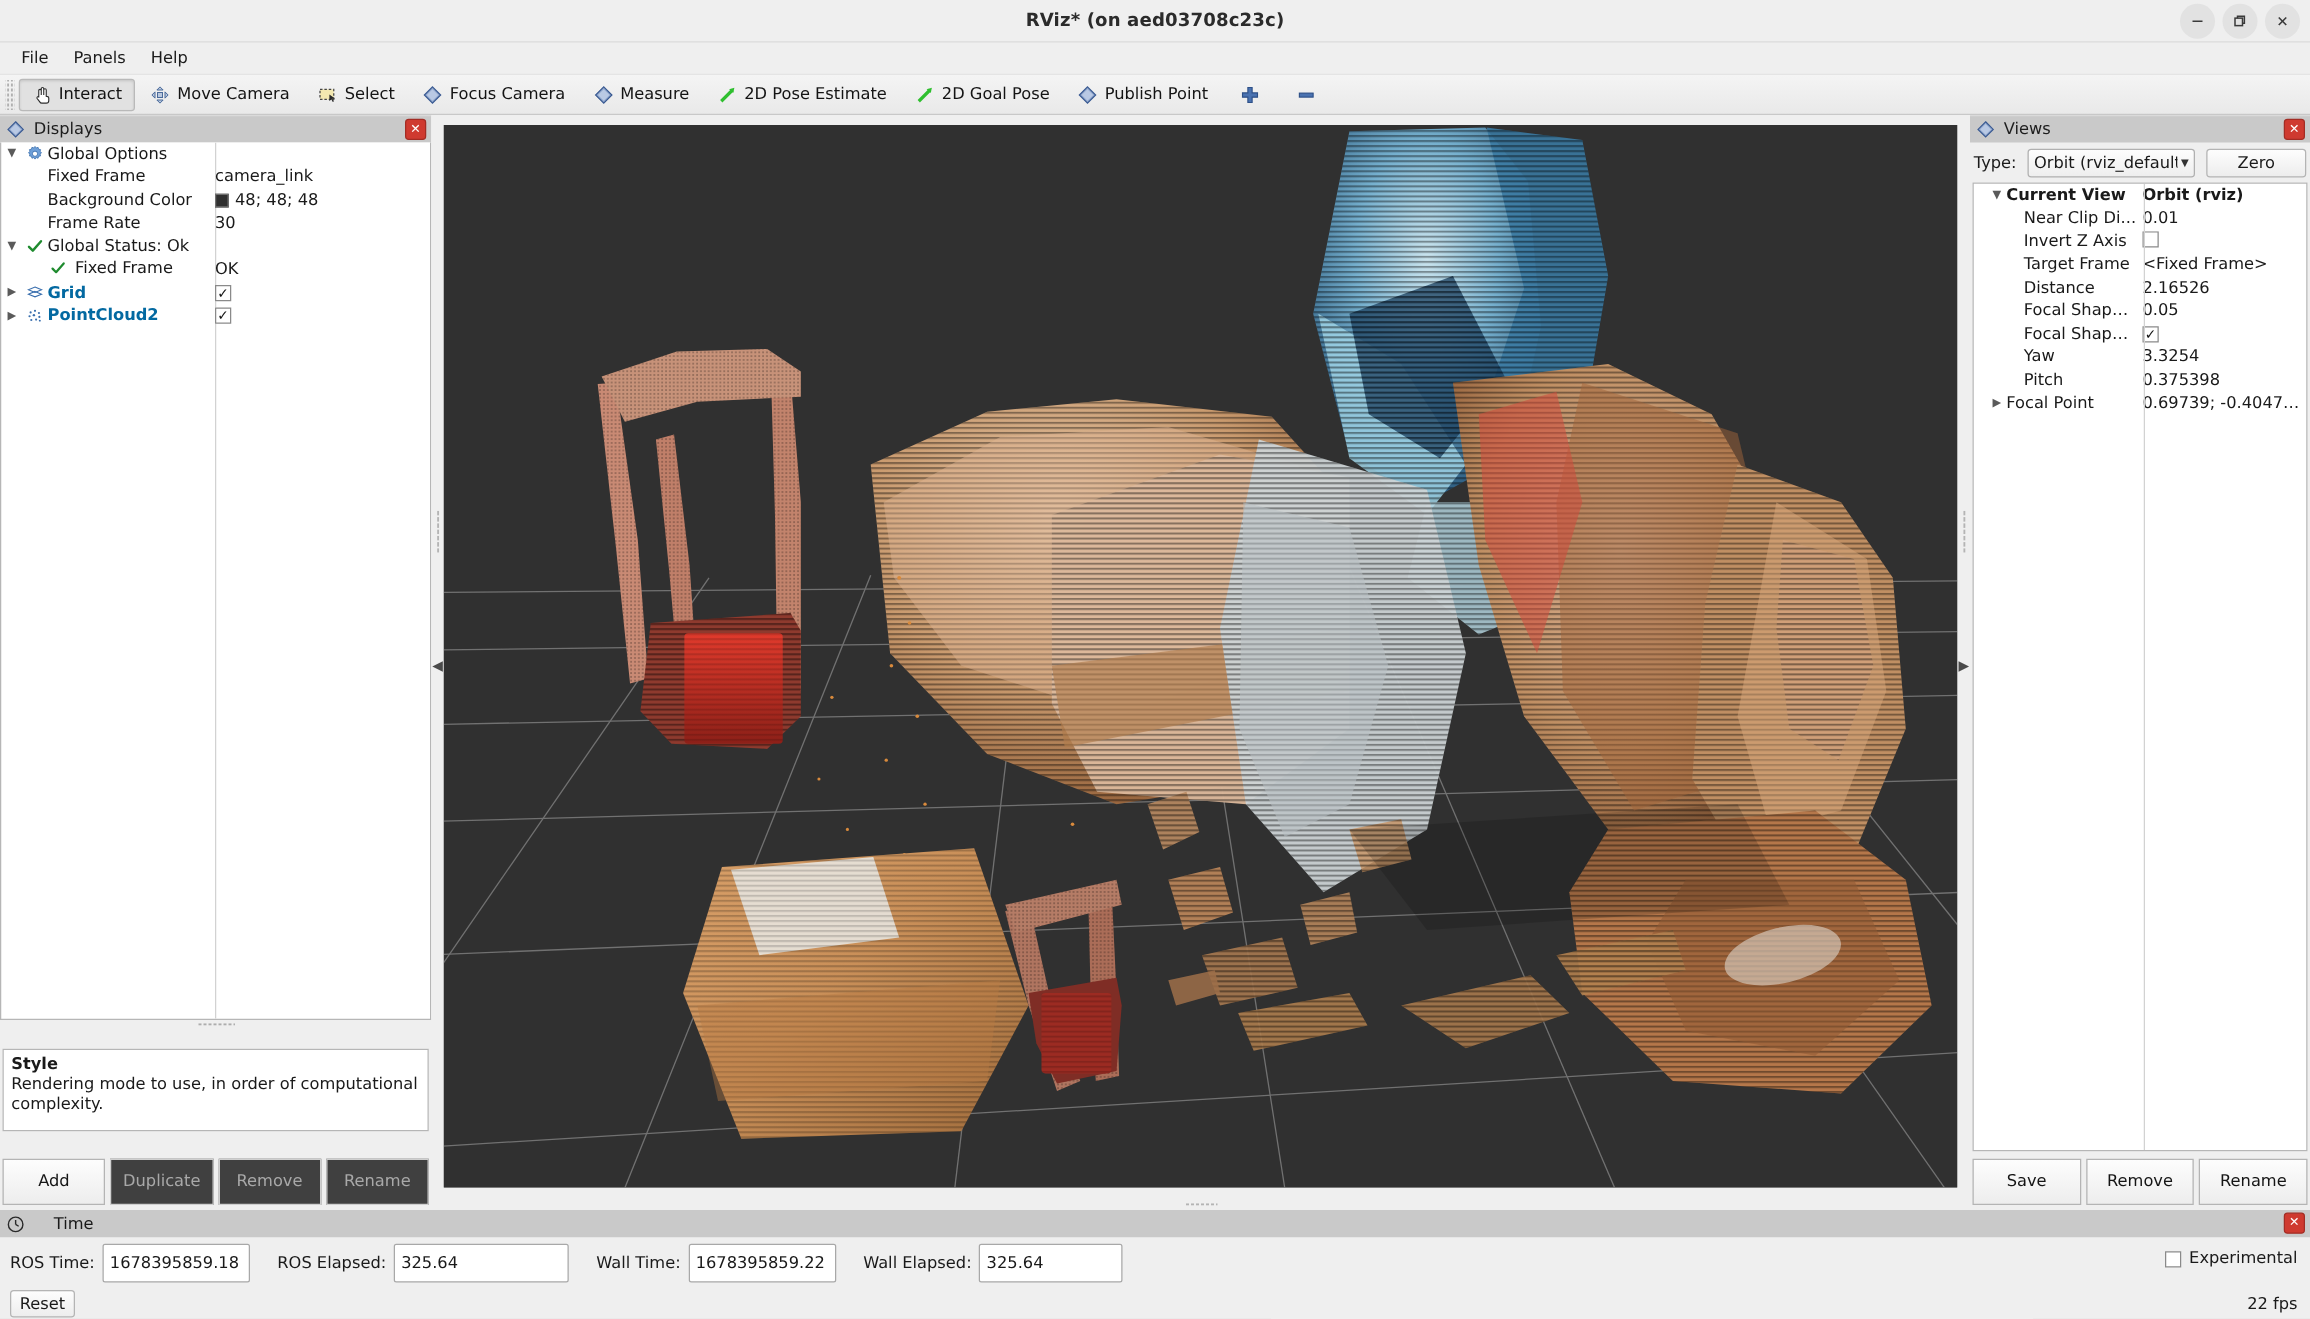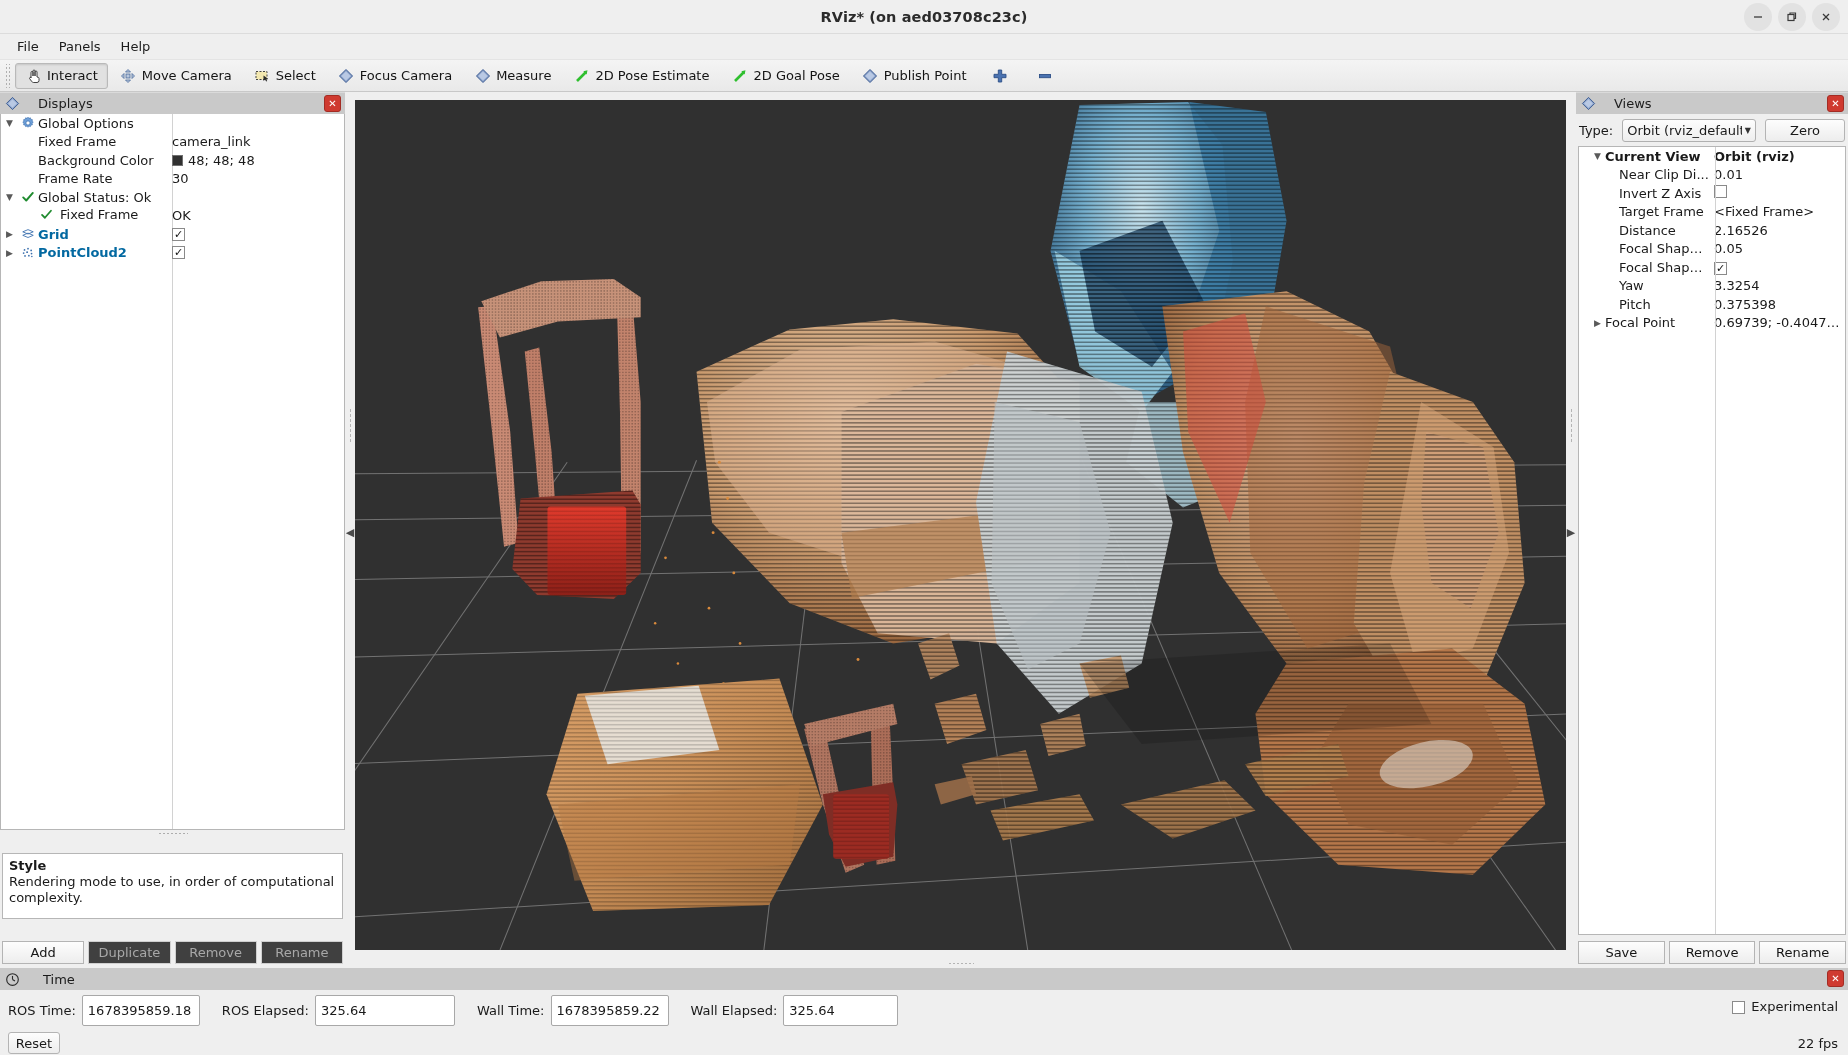--- a/index.html
+++ b/index.html
@@ -57,21 +57,21 @@
   
   .mainrow { flex: 1 1 auto; display: flex; min-height: 0; background: #efefef; }
 
   
   .leftcol { width: 345px; flex: 0 0 345px; display: flex; flex-direction: column; padding: 0; }
   .panel-title {
     height: 22px; background: #c9c9c9; display: flex; align-items: center;
     padding: 0 4px; gap: 6px; font-size: 13px; color: #1d1d1d;
     border-top: 1px solid #dadada;
   }
-  .panel-title .ptlabel { flex: 1; margin-left: 11px; }
+  .panel-title .ptlabel { flex: 1; }
   .closebtn {
     width: 17px; height: 17px; border-radius: 3px; background: #cf3a30;
     border: 1px solid #a32c24; display:flex; align-items:center; justify-content:center;
     color:#fff; font-size: 10px; font-weight: bold; cursor: pointer; line-height: 1;
   }
   .displays-tree {
     flex: 1 1 auto; background: #ffffff; border: 1px solid #b6b6b6; border-top: none;
     margin: 0; overflow: hidden; position: relative; min-height: 0;
   }
   .tree-col-sep { position: absolute; left: 171px; top: 0; bottom: 0; width: 1px; background: #d2d2d2; }
@@ -87,21 +87,21 @@
   .grip-h { height: 7px; background: #efefef; display:flex; align-items:center; justify-content:center; }
   .grip-h i { display:block; width: 30px; height: 3px;
     background-image: radial-gradient(#adadad 1px, transparent 1px); background-size: 4px 3px; }
   .helpbox {
     height: 66px; background: #fff; border: 1px solid #b6b6b6; margin: 16px 2px;
     padding: 4px 6px; font-size: 13px; line-height: 1.22;
   }
   .helpbox b { font-weight: bold; }
   .btnrow { display: flex; gap: 4px; padding: 6px 2px 4px 2px; }
   .qbtn {
-    flex: 1 1 0; height: 23px; border: 1px solid #b4b4b4; border-radius: 0;
+    flex: 1 1 0; height: 37px; border: 1px solid #b4b4b4; border-radius: 0;
     background: linear-gradient(#fdfdfd,#ededed); font-size: 13px; color: #151515;
     display:flex; align-items:center; justify-content:center; cursor: pointer;
   }
   .qbtn.disabled { color: #a8a8a8; background: #404040; border-color: #cfcfcf; cursor: default;}
 
   
   .centercol { flex: 1 1 auto; display: flex; flex-direction: column; min-width: 0; position: relative; }
   .collapse-handle {
     width: 10px; flex: 0 0 10px; background: #efefef; display: flex; align-items: center; justify-content: center;
     cursor: pointer; position: relative;

